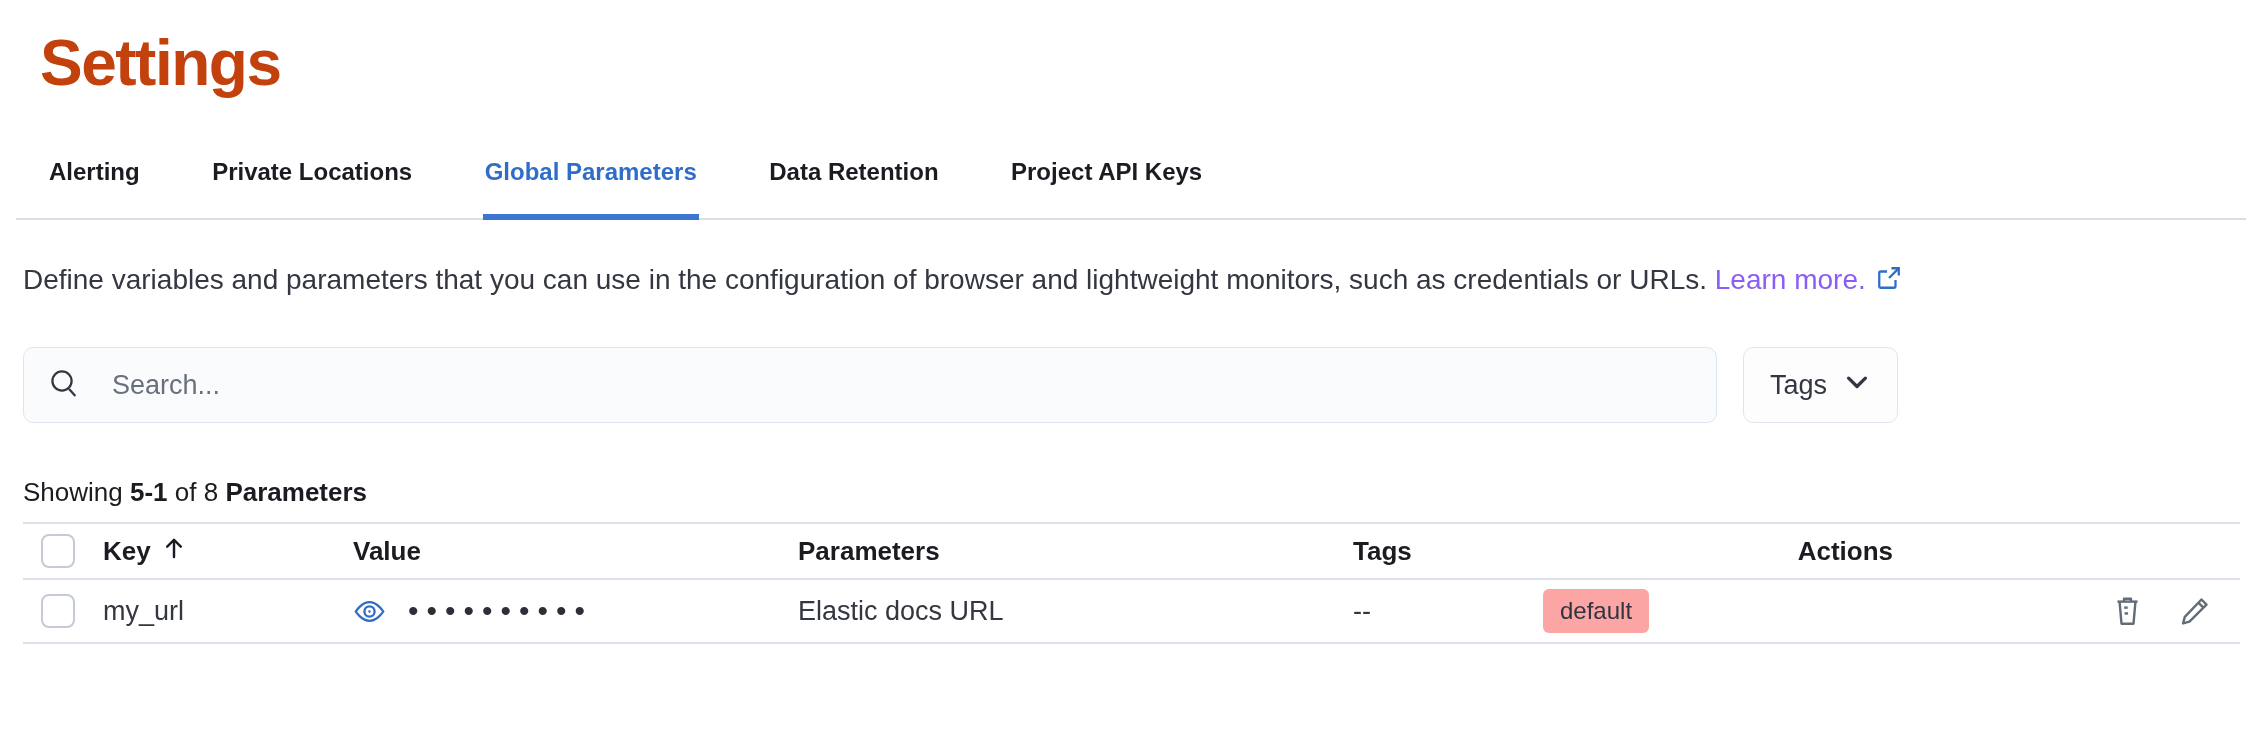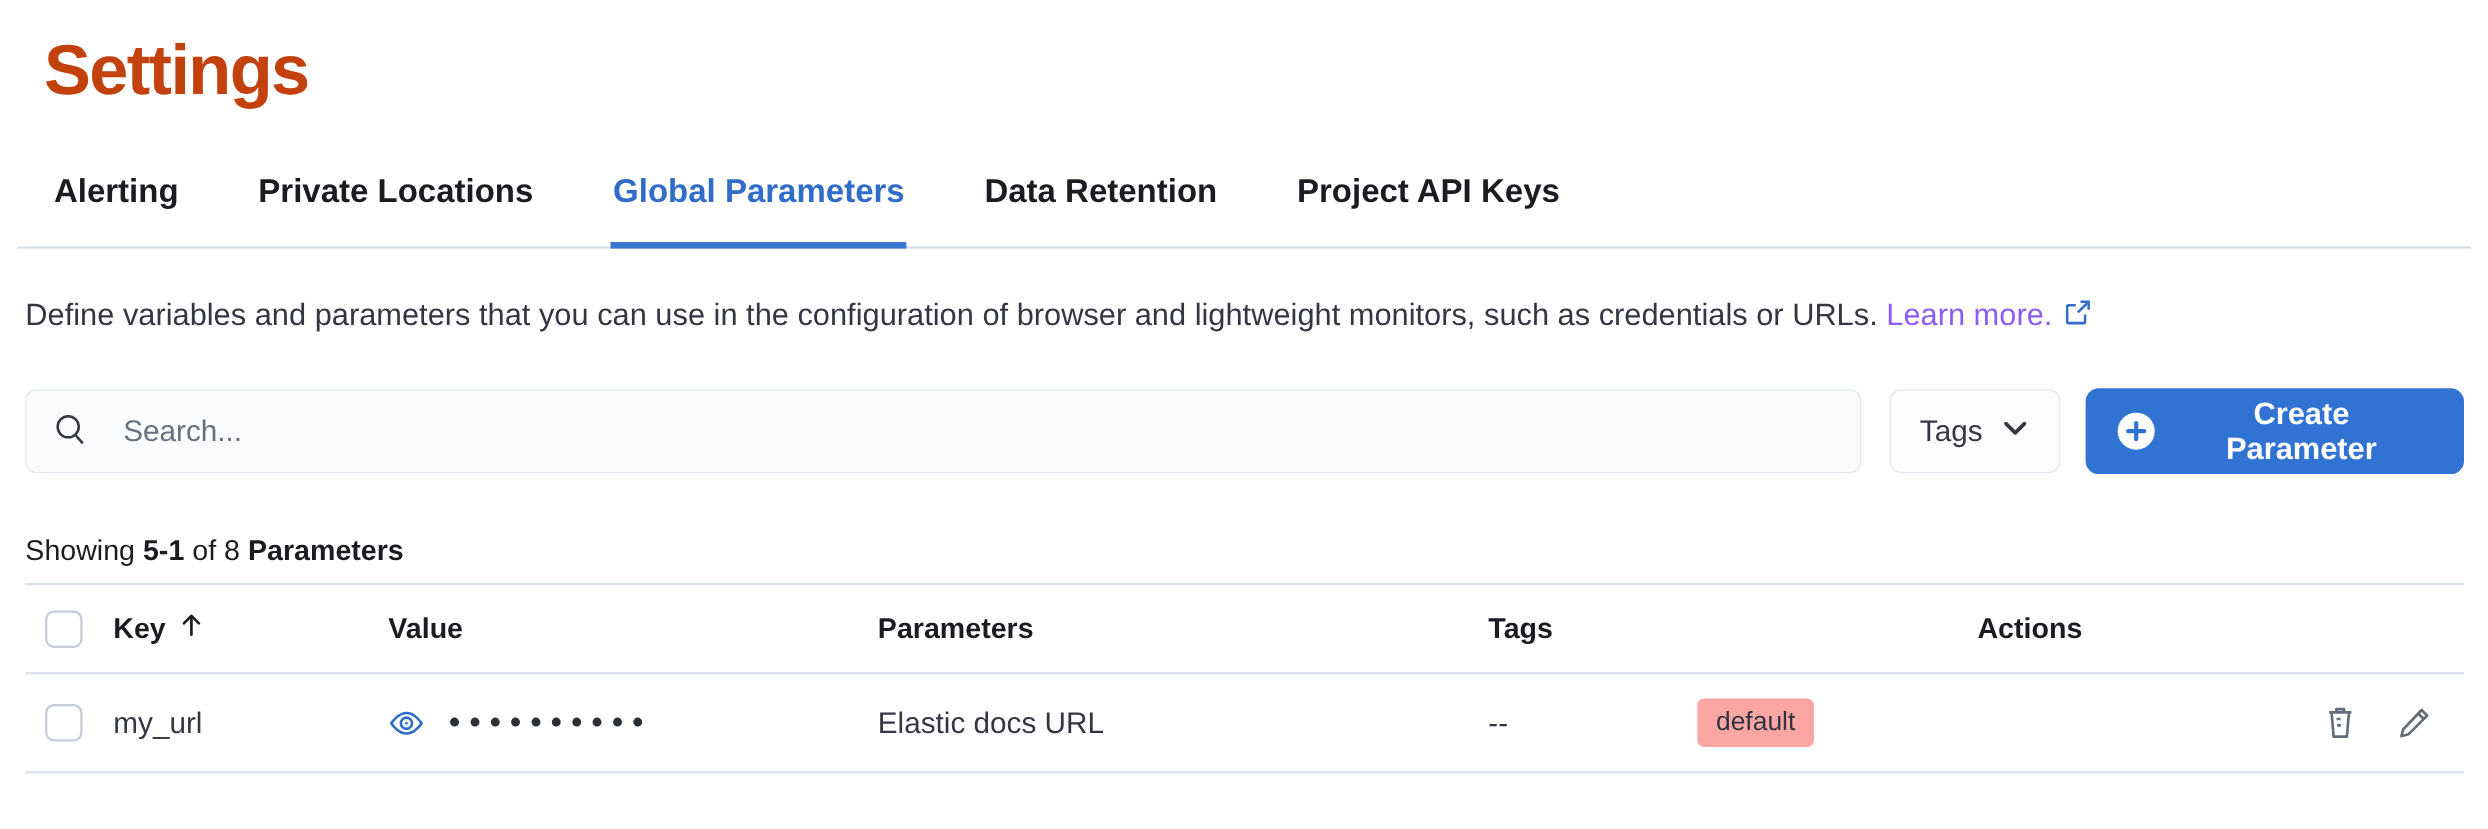--- a/index.html
+++ b/index.html
@@ -17,21 +17,21 @@
   .tabs {
     margin: 52px 16px 0 16px;
     padding-left: 31px;
     border-bottom: 2px solid #d9dfe9;
     white-space: nowrap;
   }
   .tab {
     display: inline-block;
     margin-right: 64px;
     padding: 6px 2px 28px 2px;
-    font-size: 30px; font-weight: 700; color: #1a1c21;
+    font-size: 24px; font-weight: 700; color: #1a1c21;
     border-bottom: 6px solid transparent;
     margin-bottom: -2px;
     cursor: pointer;
   }
   .tab.active { color: #2f6dc9; border-bottom-color: #3b77d1; }
 
   
   .description {
     margin: 42px 24px 0 23px;
     width: 2195px;
@@ -91,22 +91,22 @@
   .param-table {
     margin: 14px 22px 0 23px;
     border-top: 2px solid #dce2ec;
   }
   .t-row {
     display: grid;
     grid-template-columns: 60px 250px 445px 555px 190px 400px 1fr;
     align-items: center;
     border-bottom: 2px solid #dce2ec;
   }
-  .t-head { height: 81px; }
-  .t-body { height: 90px; }
+  .t-head { height: 56px; }
+  .t-body { height: 64px; }
   .t-cell { padding-left: 20px; display: flex; align-items: center; }
   .t-head .t-cell { font-size: 26px; font-weight: 700; color: #1a1c21; gap: 10px; }
   .t-body .t-cell { font-size: 27px; color: #343741; }
   .cell-check { padding-left: 18px; }
   .checkbox {
     width: 34px; height: 34px; background: #fff;
     border: 2px solid #c4cbd7; border-radius: 8px;
     cursor: pointer;
   }
   .value-cell { gap: 22px; }
@@ -155,29 +155,20 @@
     </span>
     <input type="text" placeholder="Search..." style="">
   </div>
   <button class="tags-button">
     <span>Tags</span>
     <span>
       <svg width="28" height="28" viewBox="0 0 16 16" fill="none" stroke="#343741" stroke-width="1.9" stroke-linecap="round" stroke-linejoin="round">
           <path d="M3.2 5.8 8 10.6l4.8-4.8"></path>
         </svg>
     </span>
-  </button>
-  <button class="create-button">
-    <span style="display:flex;">
-      <svg width="36" height="36" viewBox="0 0 32 32">
-          <circle cx="16" cy="16" r="15" fill="#ffffff"></circle>
-          <path d="M16 9.5v13M9.5 16h13" stroke="#3173d3" stroke-width="3.4" stroke-linecap="round"></path>
-        </svg>
-    </span>
-    <span>Create Parameter</span>
   </button>
 </div>
 
 <div class="caption">
   <span>Showing</span>
   <b>5-1</b>
   <span>of 8</span>
   <b>Parameters</b>
 </div>
 

